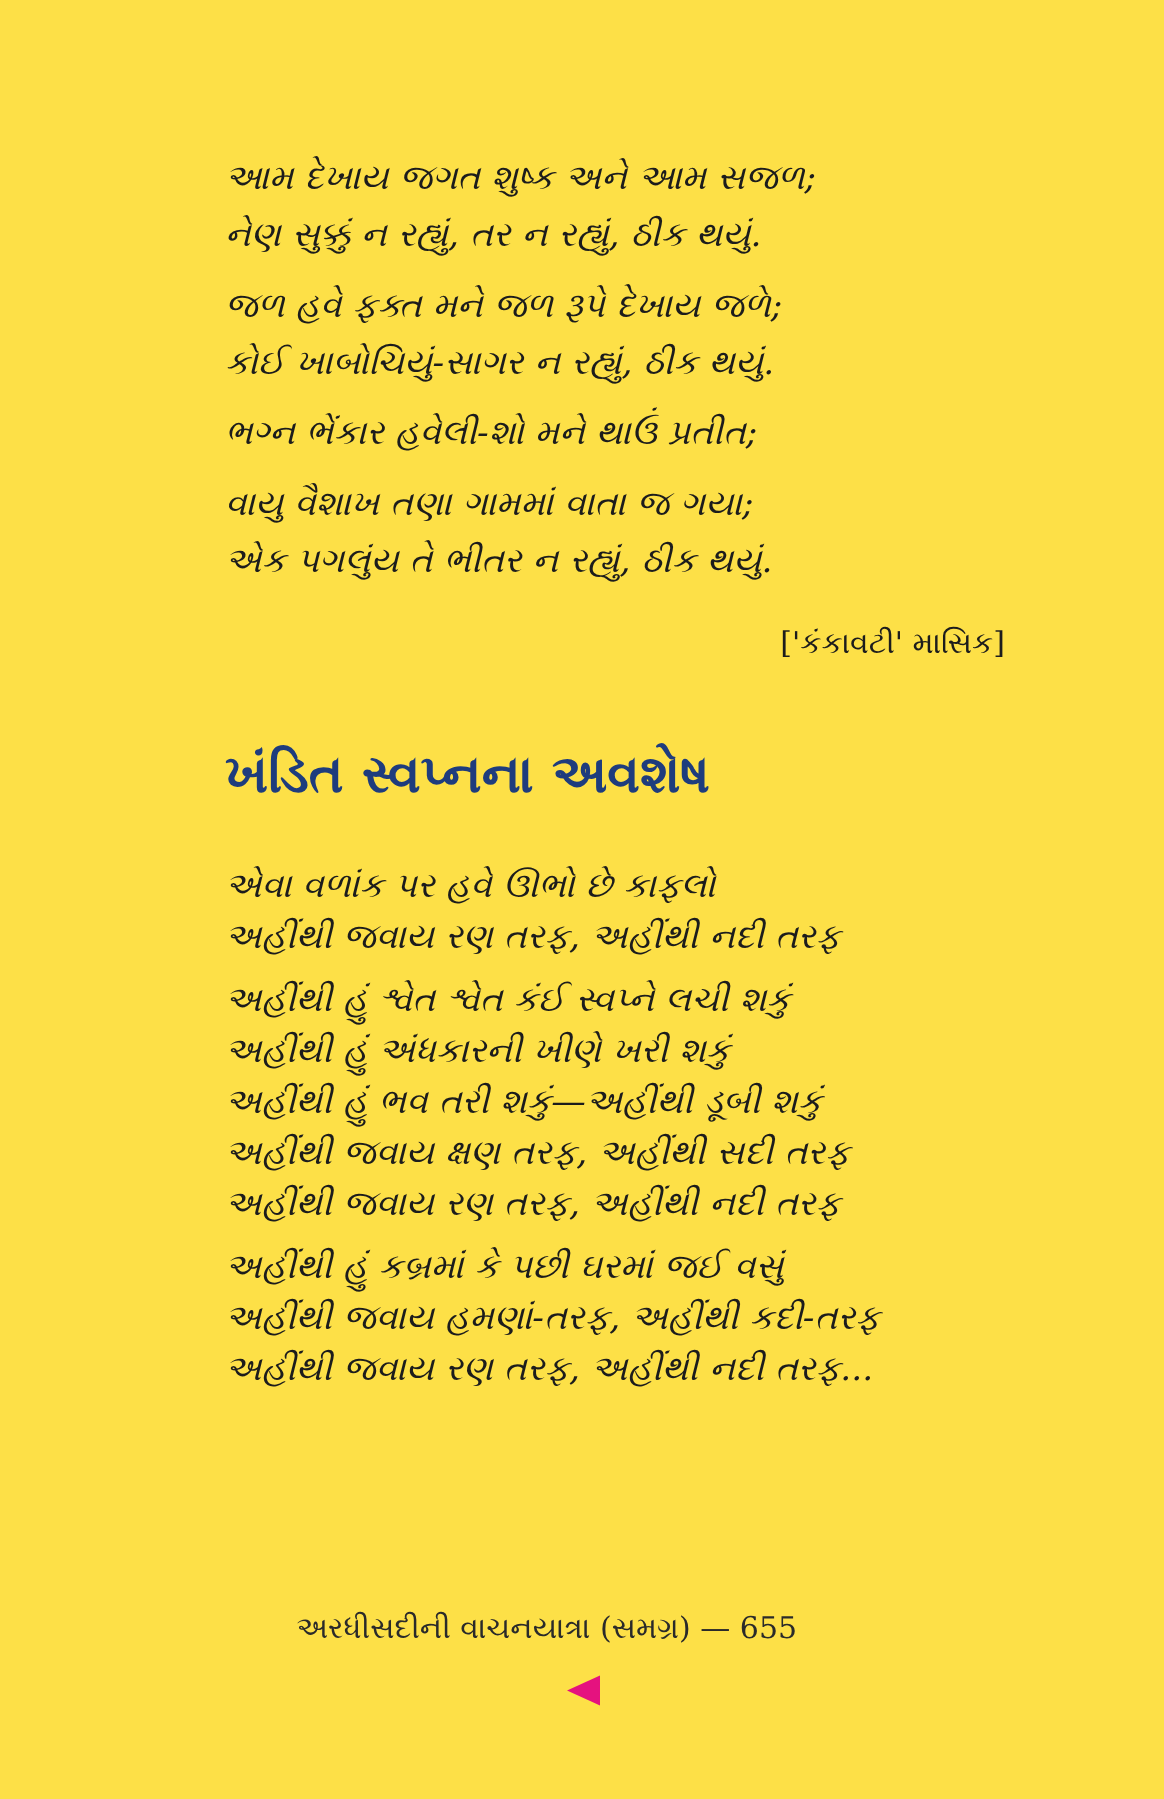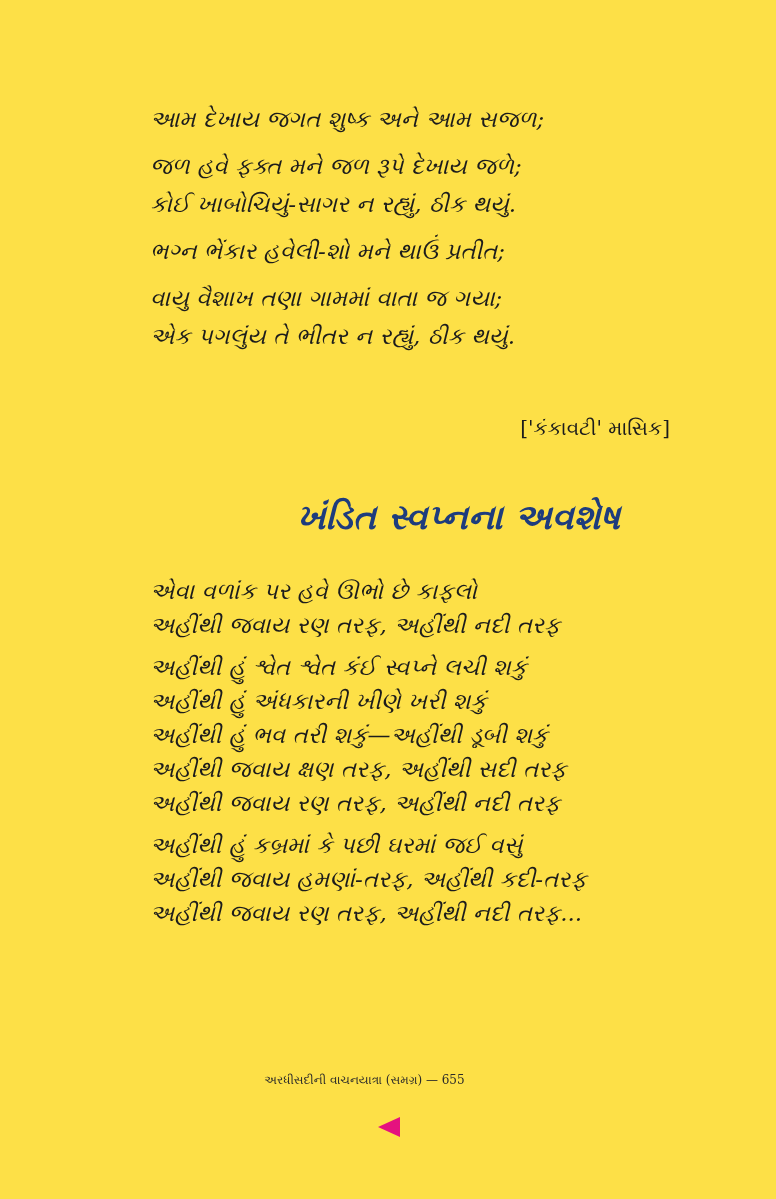--- a/index.html
+++ b/index.html
@@ -40,37 +40,36 @@
     color: #1c1c1c;
     white-space: nowrap;
   }
   #attr1 { top: 416px; }
   #attr2 { top: 1004px; }
   .poem-title {
     position: absolute;
     left: 150px;
     top: 492px;
     width: 470px;
-    text-align: right;
+    text-align: left;
     font-family: "DejaVu Sans", sans-serif;
     font-weight: bold;
     font-size: 35px;
     line-height: 50px;
     color: #1e3c7d;
     white-space: nowrap;
-    font-style: italic;
   }
   .footer {
     position: absolute;
     left: 0;
     top: 1073px;
     width: 729px;
     text-align: center;
     font-family: "DejaVu Serif", serif;
-    font-size: 12px;
+    font-size: 20px;
     color: #2a2a2a;
     white-space: nowrap;
   }
   .nav-triangle {
     position: absolute;
     left: 378px;
     top: 1117px;
     width: 0;
     height: 0;
     border-top: 10px solid transparent;
@@ -79,20 +78,21 @@
   }
 </style>
 </head>
 <body>
 
 <div class="page">
 
   <div class="poem" id="poem1">
     <div class="stanza">
       <div class="line">આમ દેખાય જગત શુષ્ક અને આમ સજળ;</div>
+      <div class="line">નેણ સુક્કું ન રહ્યું, તર ન રહ્યું, ઠીક થયું.</div>
     </div>
     <div class="stanza">
       <div class="line">જળ હવે ફક્ત મને જળ રૂપે દેખાય જળે;</div>
       <div class="line">કોઈ ખાબોચિયું-સાગર ન રહ્યું, ઠીક થયું.</div>
     </div>
     <div class="stanza">
       <div class="line">ભગ્ન ભેંકાર હવેલી-શો મને થાઉં પ્રતીત;</div>
     </div>
     <div class="stanza">
       <div class="line">વાયુ વૈશાખ તણા ગામમાં વાતા જ ગયા;</div>

